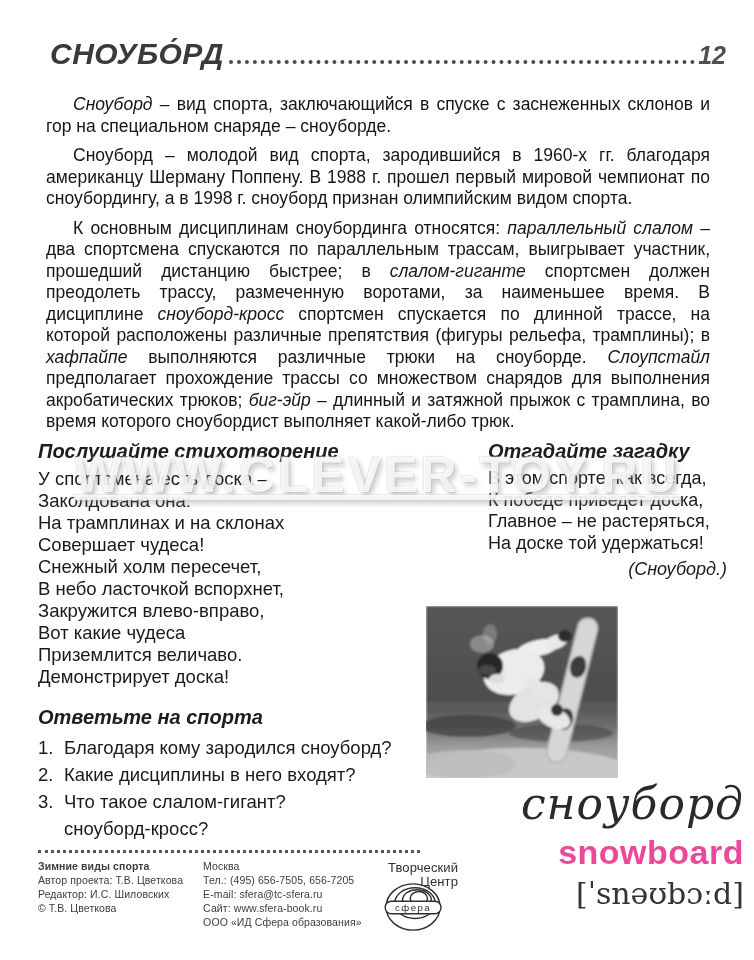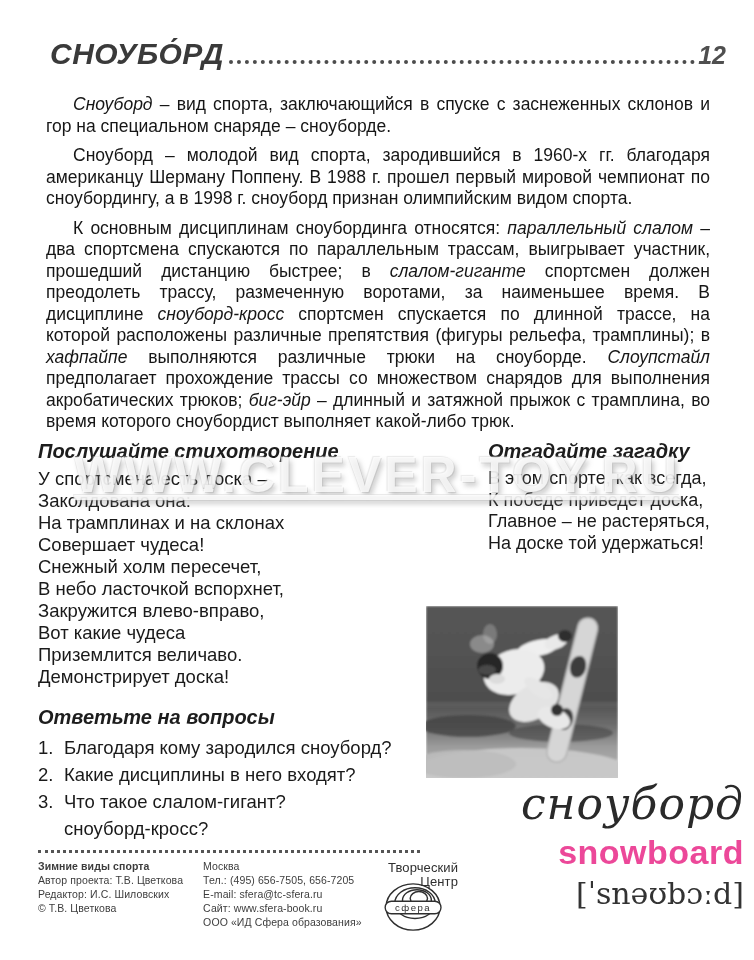--- a/index.html
+++ b/index.html
@@ -91,24 +91,25 @@
     <div class="poem-line">Приземлится величаво.</div>
     <div class="poem-line">Демонстрирует доска!</div>
   </div>
 
   <div class="riddle">
     <div class="section-heading">Отгадайте загадку</div>
     <div class="riddle-line">В этом спорте, как всегда,</div>
     <div class="riddle-line">К победе приведет доска,</div>
     <div class="riddle-line">Главное – не растеряться,</div>
     <div class="riddle-line">На доске той удержаться!</div>
+    <div class="riddle-answer">(Сноуборд.)</div>
   </div>
 
   <div class="questions">
-    <div class="section-heading">Ответьте на вопросы</div>
+    <div class="section-heading">Ответьте на спорта</div>
     <div class="q-row">
       <span class="q-num">1.</span>
       <span class="q-text">Благодаря кому зародился сноуборд?</span>
     </div>
     <div class="q-row">
       <span class="q-num">2.</span>
       <span class="q-text">Какие дисциплины в него входят?</span>
     </div>
     <div class="q-row">
       <span class="q-num">3.</span>

